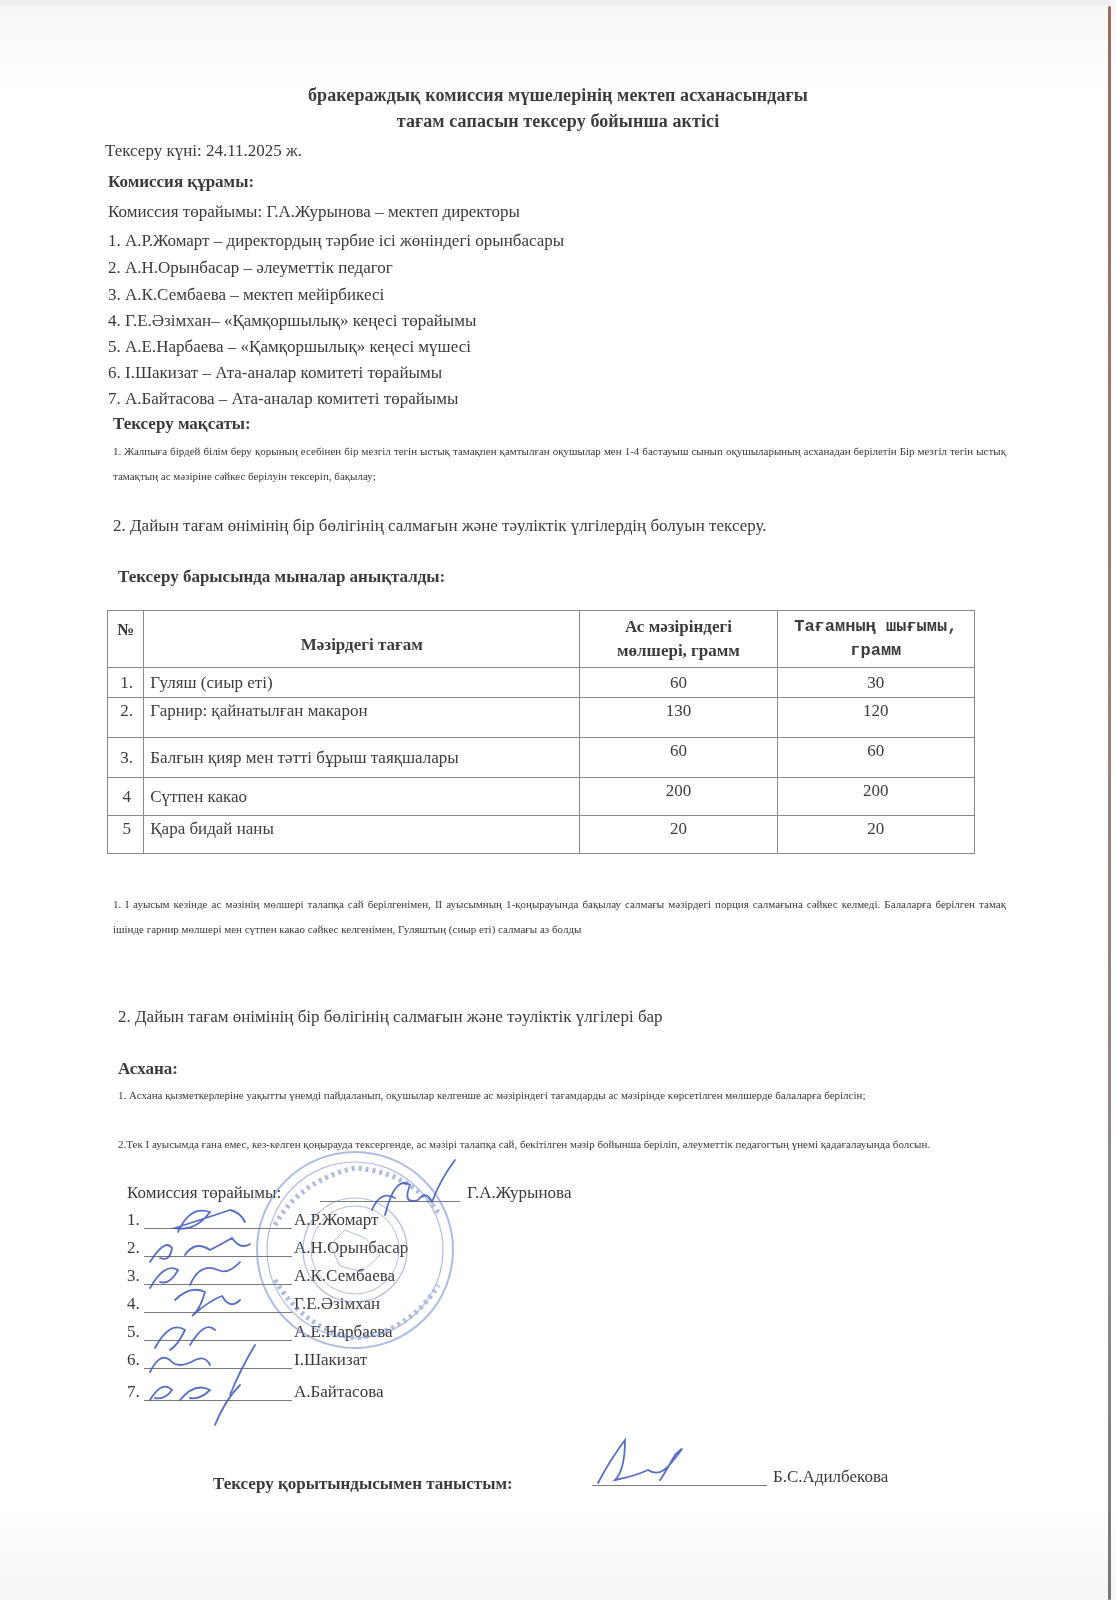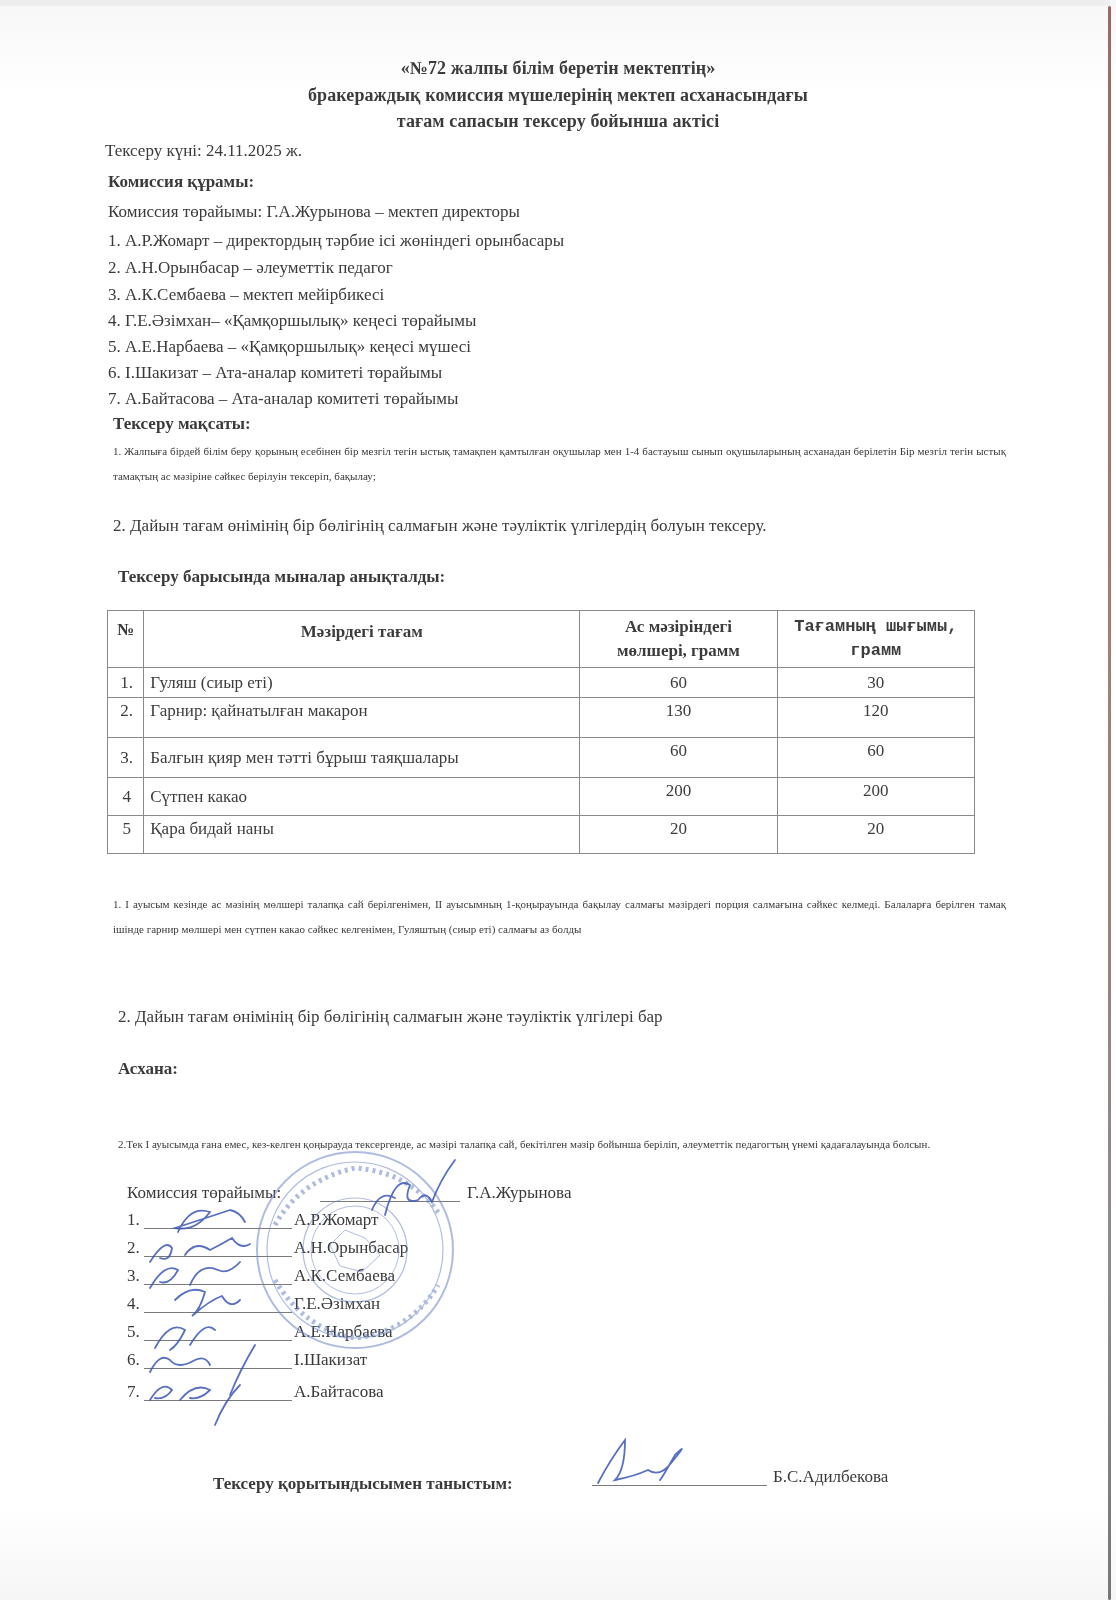--- a/index.html
+++ b/index.html
@@ -43,21 +43,20 @@
     .sig-line { position: absolute; height: 1px; background: #7a7a7a; }
     svg.overlay { position: absolute; left: 0; top: 0; width: 1116px; height: 1600px; pointer-events: none; }
   </style>
 </head>
 <body>
 
 <div class="page">
   <div class="top-shadow"></div>
   <div class="edge-line"></div>
 
-  <div class="title" style="top:58px;">«№72 жалпы білім беретін мектептің»</div>
   <div class="title" style="top:85px;">бракераждық комиссия мүшелерінің мектеп  асханасындағы</div>
   <div class="title" style="top:111px;">тағам сапасын тексеру бойынша актісі</div>
 
   <div class="abs line" style="left:105px; top:141px;">Тексеру күні: 24.11.2025 ж.</div>
   <div class="abs line bold" style="left:108px; top:172px;">Комиссия құрамы:</div>
   <div class="abs line" style="left:108px; top:202px;">Комиссия төрайымы: Г.А.Журынова – мектеп директоры</div>
 
   <div class="abs line" style="left:108px; top:231px;">1. А.Р.Жомарт – директордың тәрбие ісі жөніндегі орынбасары</div>
   <div class="abs line" style="left:108px; top:258px;">2. А.Н.Орынбасар –  әлеуметтік педагог</div>
   <div class="abs line" style="left:108px; top:285px;">3. А.К.Сембаева –  мектеп мейірбикесі</div>
@@ -69,21 +68,21 @@
   <div class="abs line bold" style="left:113px; top:414px;">Тексеру мақсаты:</div>
   <div class="para" style="top:439px;">1. Жалпыға бірдей білім беру қорының есебінен бір мезгіл тегін ыстық  тамақпен қамтылған оқушылар мен 1-4 бастауыш сынып оқушыларының асханадан берілетін Бір мезгіл тегін ыстық тамақтың ас мәзіріне сәйкес берілуін тексеріп, бақылау;</div>
   <div class="abs line" style="left:113px; top:516px;">2. Дайын тағам өнімінің бір бөлігінің салмағын және тәуліктік үлгілердің болуын тексеру.</div>
 
   <div class="abs line bold" style="left:118px; top:567px;">Тексеру барысында мыналар анықталды:</div>
 
   <table class="menu">
     <thead>
       <tr>
         <th style="vertical-align:top; padding-top:7px;">№</th>
-        <th style="vertical-align:top; padding-top:9px;">Мәзірдегі тағам</th>
+        <th style="vertical-align:top; padding-top:22px;">Мәзірдегі тағам</th>
         <th style="padding:0 10px;">Ас мәзіріндегі мөлшері, грамм</th>
         <th style="padding:0 8px;font-family:Liberation Mono, monospace;">Тағамның шығымы, грамм</th>
       </tr>
     </thead>
     <tbody>
       <tr style="height:30px;">
         <td class="num">1.</td>
         <td class="dish">Гуляш  (сиыр еті)</td>
         <td class="val">60</td>
         <td class="val">30</td>
@@ -112,20 +111,21 @@
         <td class="val" style="vertical-align:top; padding-top:3px;">20</td>
         <td class="val" style="vertical-align:top; padding-top:3px;">20</td>
       </tr>
     </tbody>
   </table>
 
   <div class="para" style="top:892px; width:893px;">1. І ауысым кезінде ас мәзінің мөлшері талапқа сай берілгенімен, ІІ ауысымның 1-қоңырауында бақылау салмағы мәзірдегі порция салмағына сәйкес келмеді. Балаларға берілген тамақ ішінде гарнир мөлшері мен сүтпен какао сәйкес келгенімен,  Гуляштың  (сиыр еті) салмағы аз болды</div>
   <div class="abs line" style="left:118px; top:1007px;">2. Дайын тағам өнімінің бір бөлігінің салмағын және тәуліктік үлгілері бар</div>
 
   <div class="abs line bold" style="left:118px; top:1059px;">Асхана:</div>
+  <div class="para" style="top:1083px; left:118px; width:888px;"> 1. Асхана қызметкерлеріне уақытты үнемді пайдаланып, оқушылар келгенше  ас мәзіріндегі тағамдарды  ас мәзірінде көрсетілген мөлшерде балаларға берілсін;</div>
   <div class="para" style="top:1132px; left:118px; width:888px;">2.Тек І ауысымда ғана емес, кез-келген қоңырауда тексергенде, ас мәзірі талапқа сай, бекітілген мәзір бойынша беріліп, әлеуметтік педагогтың үнемі қадағалауында болсын.</div>
 
   <div class="abs line" style="left:127px; top:1183px;">Комиссия төрайымы:</div>
   <div class="sig-line" style="left:320px; top:1201px; width:140px;"></div>
   <div class="abs line" style="left:467px; top:1183px;">Г.А.Журынова</div>
 
   <div class="abs line" style="left:127px; top:1210px;">1.</div>
   <div class="sig-line" style="left:144px; top:1228px; width:148px;"></div>
   <div class="abs line" style="left:294px; top:1210px;">А.Р.Жомарт</div>
 

